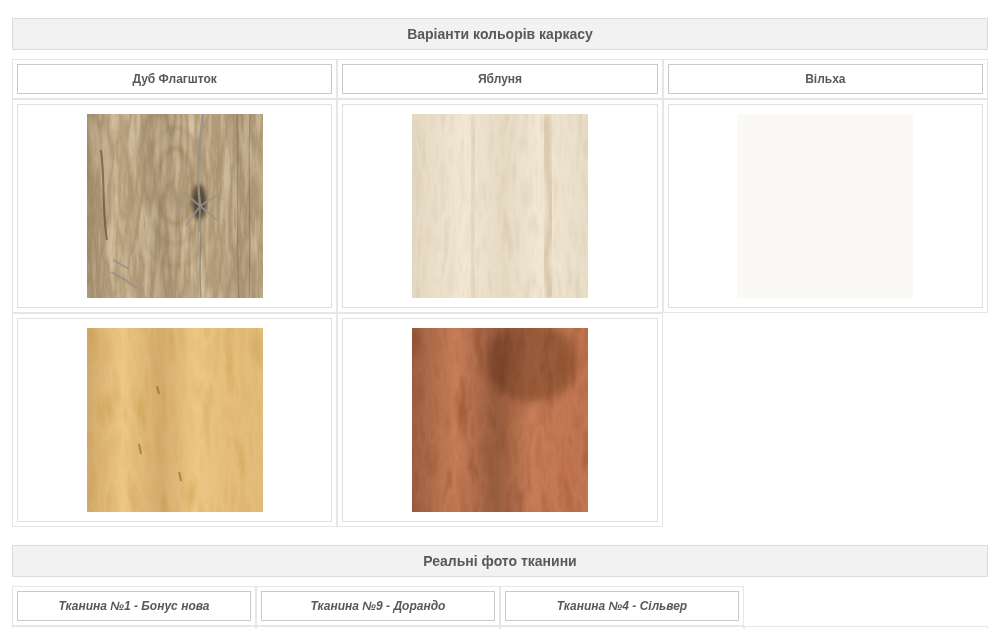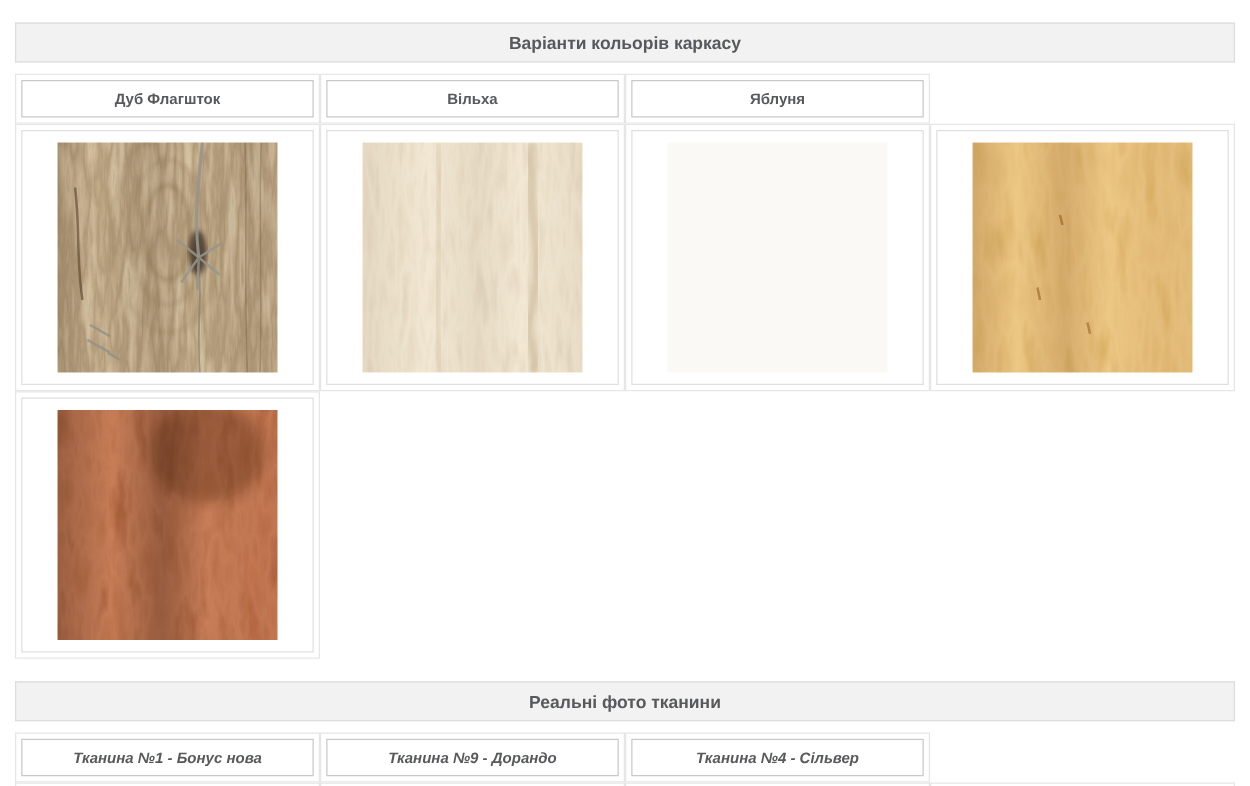--- a/index.html
+++ b/index.html
@@ -10,21 +10,21 @@
     margin-top:18px;
     background:#f2f2f2;
     border:1px solid #dcdcdc;
     text-align:center;
     font-weight:bold;
     font-size:14px;
     color:#58595b;
     padding:7px 0;
   }
   .row { display:grid; }
-  .cols5 { grid-template-columns:repeat(4,1fr); }
+  .cols5 { grid-template-columns:repeat(3,1fr); }
   .cols4 { grid-template-columns:repeat(4,1fr);font-style:italic; }
   .labels-row { margin-top:9px; }
   .cell {
     background:#fff;
     border:1px solid #e6e6e6;
     padding:4px;
     min-width:0;
   }
   .label-box {
     border:1px solid #c9c9c9;
@@ -54,24 +54,24 @@
 <div class="wrap">
 
   <div>
     <div class="section-header">Варіанти кольорів каркасу</div>
 
     <div class="row cols5 labels-row">
       <div class="cell">
         <div class="label-box">Дуб Флагшток</div>
       </div>
       <div class="cell">
+        <div class="label-box">Яблуня</div>
+      </div>
+      <div class="cell">
         <div class="label-box">Вільха</div>
-      </div>
-      <div class="cell">
-        <div class="label-box">Яблуня</div>
       </div>
     </div>
 
     <div class="row cols5">
 
       <div class="cell">
         <div class="img-frame">
           <svg class="tex" width="176" height="184" viewBox="0 0 176 184">
             <defs>
               <filter id="w1" x="0%" y="0%" width="100%" height="100%">

